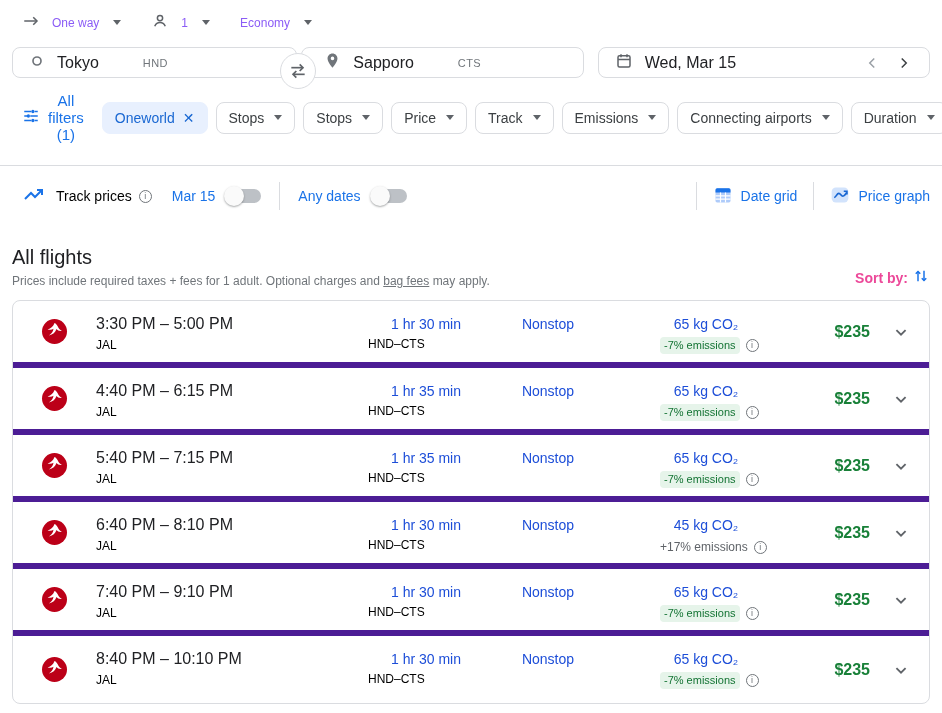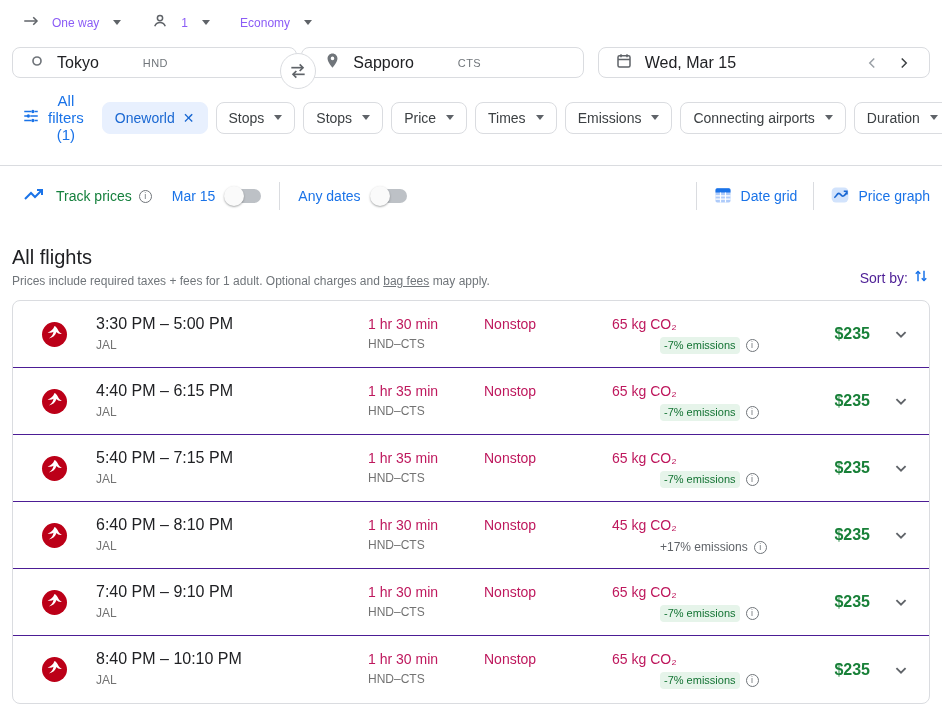--- a/index.html
+++ b/index.html
@@ -28,45 +28,45 @@
   .filter-row { display:flex; align-items:center; gap:8px; padding:14px 12px 0 22px; }
   .all-filters { display:flex; align-items:center; gap:8px; background:none; border:none; color:#1a73e8; font-size:15px; font-weight:500; cursor:pointer; font-family:Liberation Sans, sans-serif; padding-right:10px; }
   .chip { display:inline-flex; align-items:center; gap:8px; height:32px; padding:0 12px; border:1px solid #dadce0; border-radius:8px; background:#fff; font-size:14px; color:#3c4043; cursor:pointer; font-family:inherit; white-space:nowrap; }
   .chip.active { background:#e8f0fe; border-color:#e8f0fe; color:#1967d2; font-weight:500; }
   .chip .close-x { font-size:14px; color:#1967d2; line-height:1; }
 
   .hdivider { border-bottom:1px solid #dadce0; margin-top:22px; }
 
   
   .track-row { display:flex; align-items:center; padding:16px 12px 16px 22px; }
-  .track-label { font-size:14px; font-weight:500; color:#15803d; margin-left:10px; }
+  .track-label { font-size:14px; font-weight:500; color:#000000; margin-left:10px; }
   .blue-label { font-size:14px; font-weight:500; color:#1a73e8; }
   .info-i { display:inline-flex; align-items:center; justify-content:center; width:13px; height:13px; border:1px solid #70757a; border-radius:50%; font-size:9px; color:#70757a; line-height:1; flex:none; }
   .toggle { position:relative; width:34px; height:14px; border-radius:7px; background:#bdc1c6; display:inline-block; cursor:pointer; flex:none; }
   .toggle::after { content:""; position:absolute; left:-3px; top:-3px; width:20px; height:20px; border-radius:50%; background:#fafafa; box-shadow:0 1px 2px rgba(60,64,67,.45); }
   .vdiv { width:1px; height:28px; background:#dadce0; flex:none; }
   .track-right { margin-left:auto; display:flex; align-items:center; gap:16px; }
   .tool-btn { display:flex; align-items:center; gap:8px; background:none; border:none; cursor:pointer; font-family:inherit; }
 
   
   .results-head { display:flex; align-items:flex-end; justify-content:space-between; padding:18px 12px 0; }
   .results-title { font-size:20px; font-weight:500; color:#202124; line-height:26px; }
   .results-sub { font-size:12px; color:#70757a; margin-top:4px; }
   .results-sub .bagfees { text-decoration:underline; cursor:pointer; }
-  .sort-btn { display:flex; align-items:center; gap:4px; background:none; border:none; color:#4c1d95; font-size:14px; font-weight:400; cursor:pointer; font-family:inherit;margin-left:20px; }
+  .sort-btn { display:flex; align-items:center; gap:4px; background:none; border:none; color:#ec4899; font-size:14px; font-weight:700; cursor:pointer; font-family:inherit;margin-left:20px; }
 
   
   .flight-list { margin:12px 12px 0; border:1px solid #dadce0; border-radius:8px; overflow:hidden; background:#fff; }
-  .flight-row { display:grid; grid-template-columns:83px 272px 116px 128px 188px 72px 57px; height:67px; border-bottom:1px solid #4c1d95; align-items:start; cursor:pointer; }
+  .flight-row { display:grid; grid-template-columns:83px 272px 116px 128px 188px 72px 57px; height:67px; border-bottom:6px solid #4c1d95; align-items:start; cursor:pointer; }
   .flight-row:last-child { border-bottom:none; }
   .cell { padding-top:13px; }
   .logo-cell { display:flex; justify-content:center; align-self:center; padding-top:0; }
   .times { font-size:16px; color:#202124; line-height:20px; }
-  .main  { font-size:14px; color:#be185d; line-height:18px; padding-top:1px; }
-  .sub   { font-size:12px; color:#737373; margin-top:4px; }
+  .main  { font-size:14px; color:#1d4ed8; line-height:18px; padding-top:1px;text-align:center; }
+  .sub   { font-size:12px; color:#000000; margin-top:4px; }
   .em-row { display:flex; align-items:center; gap:6px; margin-top:4px;margin-left:48px; }
   .em-badge { font-size:11px; line-height:1; border-radius:4px; padding:3px 4px; white-space:nowrap; }
   .em-badge[data-variant="less"] { background:#e6f4ea; color:#137333; }
   .em-badge[data-variant="more"] { background:transparent; color:#5f6368; font-size:12px; padding:3px 0; }
   .price-cell { align-self:center; padding-top:0; text-align:right; padding-right:2px; }
   .price { font-size:16px; font-weight:700; color:#188038; }
   .chev-cell { align-self:center; padding-top:0; display:flex; justify-content:center; }
   .row-expand { background:none; border:none; cursor:pointer; display:flex; align-items:center; justify-content:center; width:40px; height:40px; border-radius:50%; }
 </style>
 </head>
@@ -173,21 +173,21 @@
     </button>
     <button class="chip">
       <span>Stops</span>
         <span class="caret"></span>
     </button>
     <button class="chip">
       <span>Price</span>
         <span class="caret"></span>
     </button>
     <button class="chip">
-      <span>Times</span>
+      <span>Track</span>
         <span class="caret"></span>
     </button>
     <button class="chip">
       <span>Emissions</span>
         <span class="caret"></span>
     </button>
     <button class="chip">
       <span>Connecting airports</span>
         <span class="caret"></span>
     </button>

